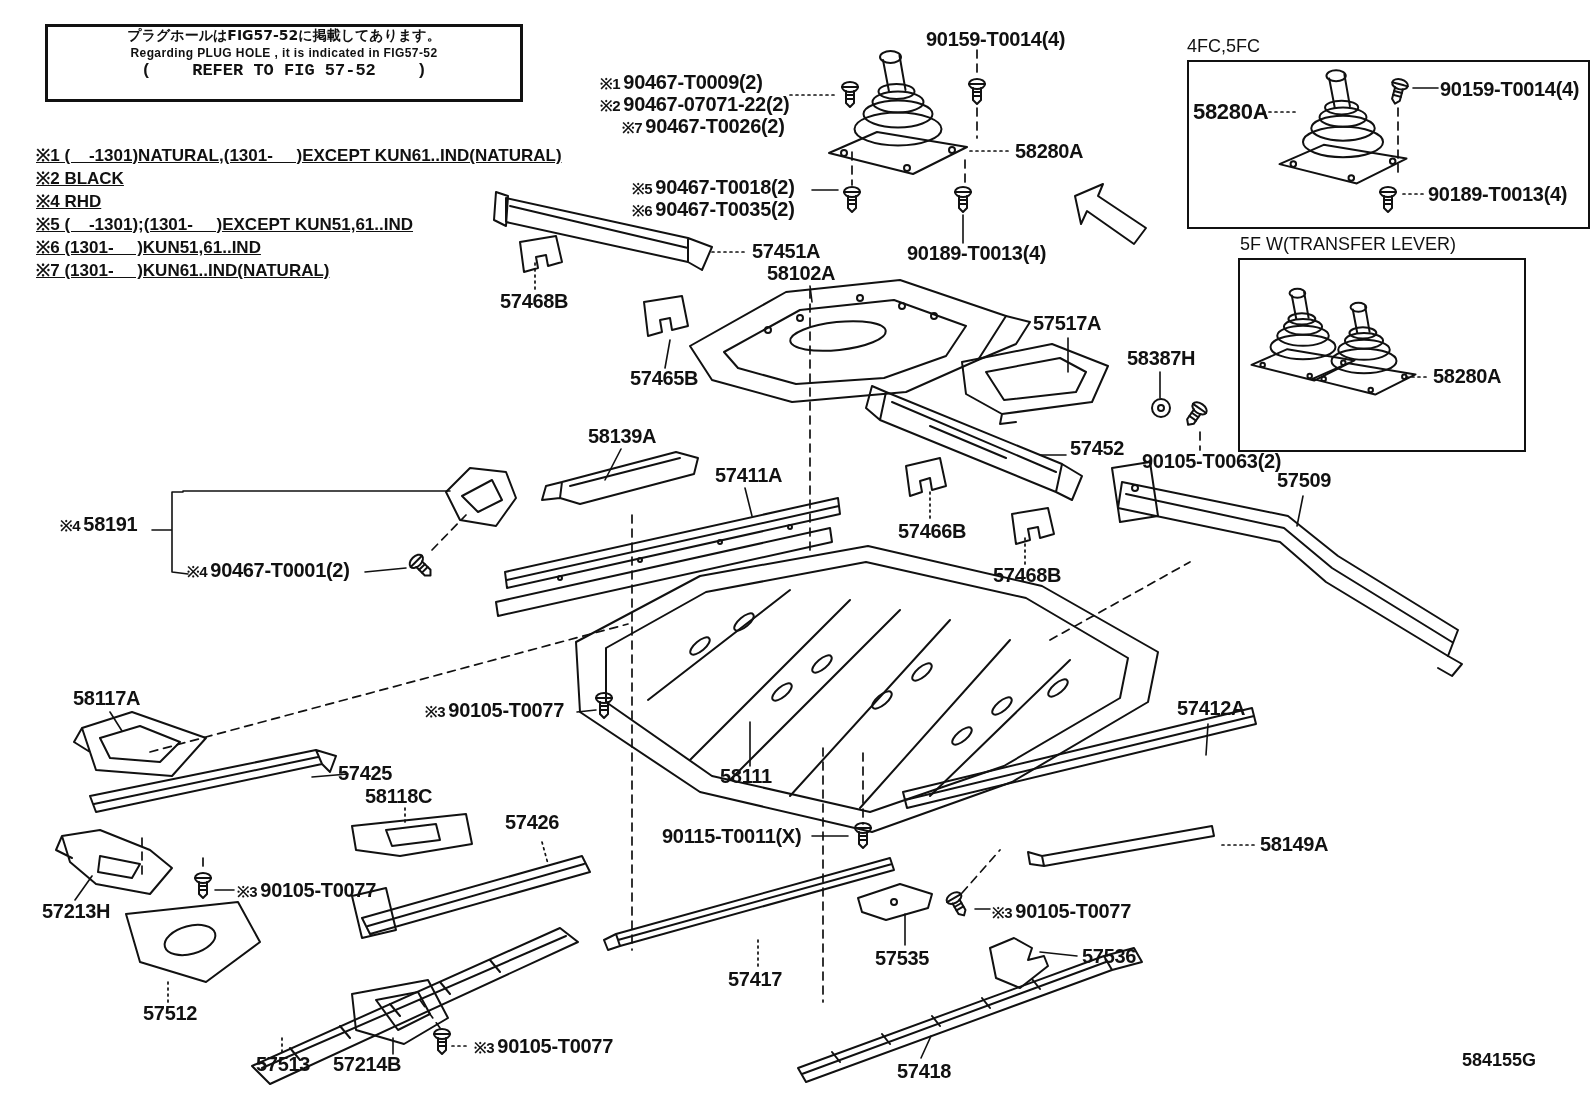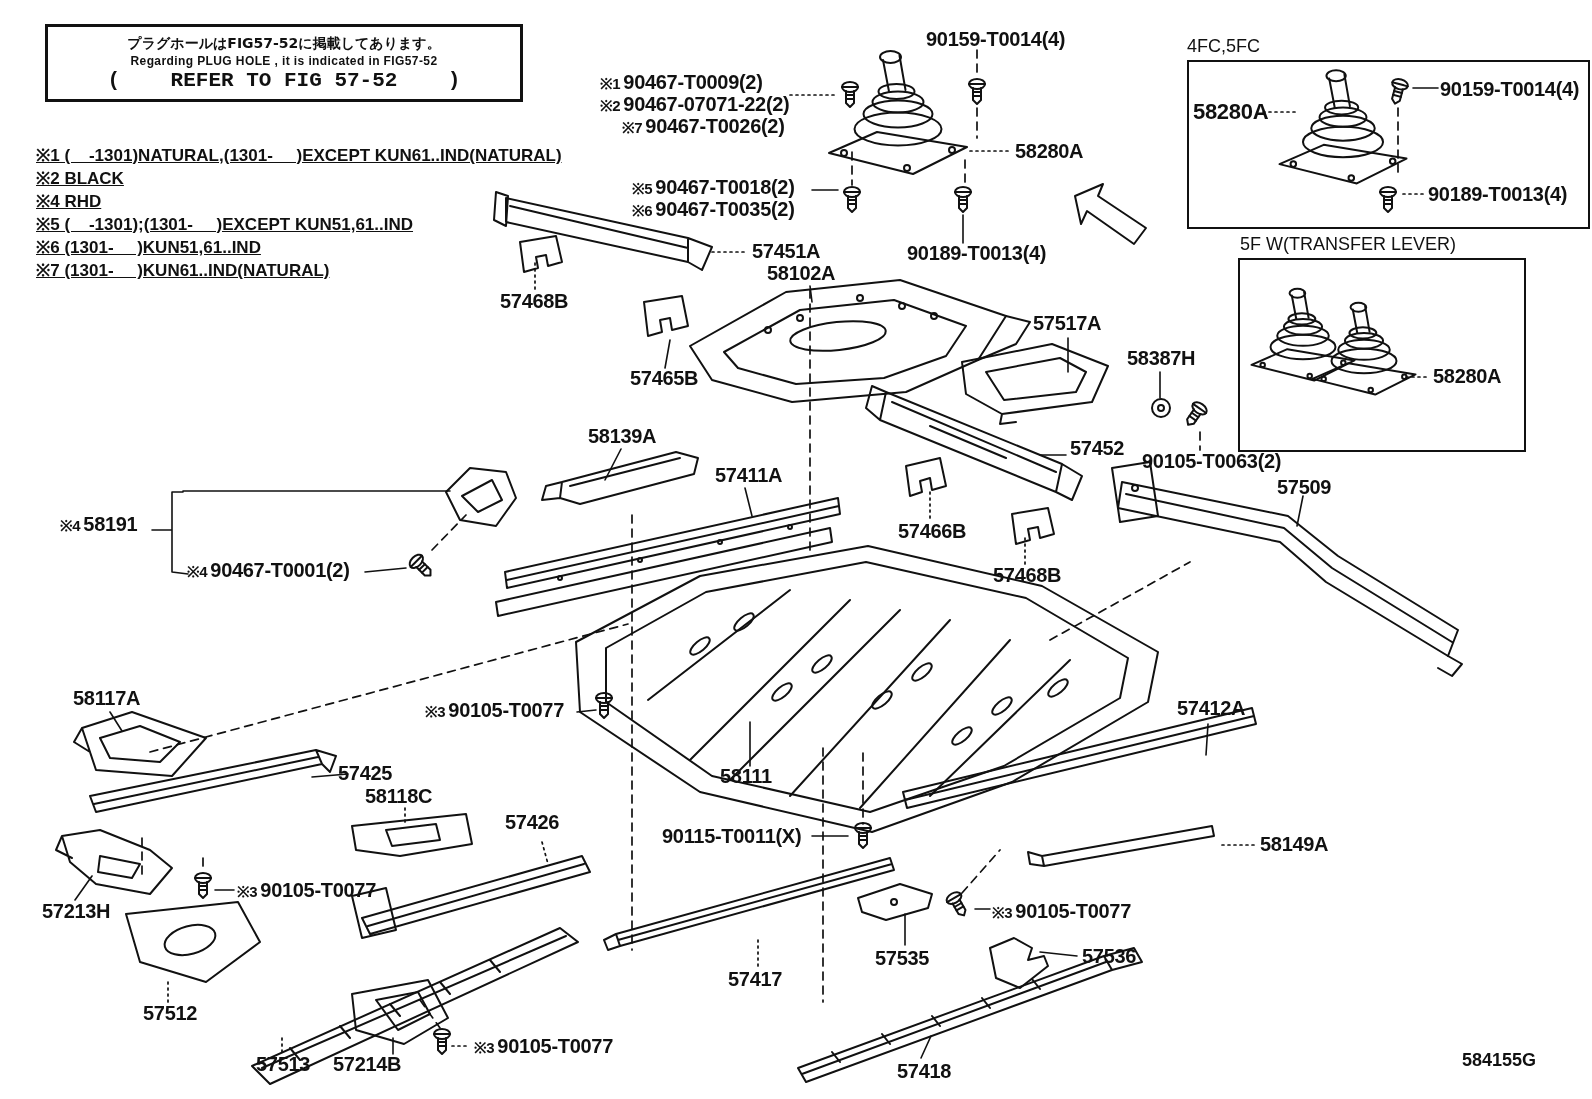--- a/index.html
+++ b/index.html
@@ -8,24 +8,24 @@
          font-family:"Liberation Sans",sans-serif;color:#111;}
   svg.art{position:absolute;left:0;top:0;}
   svg.art *{vector-effect:non-scaling-stroke;}
   .part{fill:none;stroke:#111;stroke-width:2;stroke-linejoin:round;stroke-linecap:round;}
   .thin{fill:none;stroke:#111;stroke-width:1.6;stroke-linecap:round;}
   .dash{fill:none;stroke:#111;stroke-width:1.7;stroke-dasharray:8 6;stroke-linecap:round;}
   .dot{fill:none;stroke:#111;stroke-width:1.7;stroke-dasharray:2 4;stroke-linecap:round;}
   .lbl{position:absolute;font-weight:700;font-size:20px;letter-spacing:-0.3px;white-space:nowrap;}
   .lbl .pfx{font-size:15px;margin-right:3px;}
   .note-box{position:absolute;left:45px;top:24px;width:472px;height:72px;border:3px solid #111;
-            display:flex;flex-direction:column;align-items:center;justify-content:center;gap:1px;}
+            display:flex;flex-direction:column;align-items:center;gap:1px;}
   .note-jp{font-family:"DejaVu Sans",sans-serif;font-weight:700;font-size:14px;}
   .note-en{font-weight:600;font-size:12px;letter-spacing:0.4px;}
-  .note-ref{font-family:"Liberation Mono",monospace;font-weight:700;font-size:21px;white-space:pre;}
+  .note-ref{font-family:"Liberation Mono",monospace;font-weight:700;font-size:17px;white-space:pre;}
   .legend{position:absolute;left:36px;top:144px;text-decoration:underline;}
   .legend-item{font-weight:700;font-size:17px;line-height:23px;white-space:pre;}
   .inset-box{position:absolute;border:2px solid #111;}
   .inset-title{position:absolute;font-weight:400;font-size:18px;white-space:nowrap;}
   .code{position:absolute;left:1462px;top:1050px;font-weight:700;font-size:18px;}
 </style>
 </head>
 <body>
 
 <div class="stage">
@@ -210,21 +210,21 @@
   <div class="lbl" style="left:632px;top:198px;"><span class="pfx">※6</span><span>90467-T0035(2)</span></div>
   <div class="lbl" style="left:752px;top:240px;"><span>57451A</span></div>
   <div class="lbl" style="left:767px;top:262px;"><span>58102A</span></div>
   <div class="lbl" style="left:907px;top:242px;"><span>90189-T0013(4)</span></div>
   <div class="lbl" style="left:500px;top:290px;"><span>57468B</span></div>
   <div class="lbl" style="left:630px;top:367px;"><span>57465B</span></div>
   <div class="lbl" style="left:1033px;top:312px;"><span>57517A</span></div>
   <div class="lbl" style="left:1127px;top:347px;"><span>58387H</span></div>
   <div class="lbl" style="left:1070px;top:437px;"><span>57452</span></div>
   <div class="lbl" style="left:1142px;top:450px;"><span>90105-T0063(2)</span></div>
-  <div class="lbl" style="left:1277px;top:469px;margin-top:7px;"><span>57509</span></div>
+  <div class="lbl" style="left:1277px;top:469px;"><span>57509</span></div>
   <div class="lbl" style="left:588px;top:425px;"><span>58139A</span></div>
   <div class="lbl" style="left:715px;top:464px;"><span>57411A</span></div>
   <div class="lbl" style="left:898px;top:520px;"><span>57466B</span></div>
   <div class="lbl" style="left:993px;top:564px;"><span>57468B</span></div>
   <div class="lbl" style="left:60px;top:513px;"><span class="pfx">※4</span><span>58191</span></div>
   <div class="lbl" style="left:187px;top:559px;"><span class="pfx">※4</span><span>90467-T0001(2)</span></div>
   <div class="lbl" style="left:73px;top:687px;"><span>58117A</span></div>
   <div class="lbl" style="left:425px;top:699px;"><span class="pfx">※3</span><span>90105-T0077</span></div>
   <div class="lbl" style="left:338px;top:762px;"><span>57425</span></div>
   <div class="lbl" style="left:365px;top:785px;"><span>58118C</span></div>

